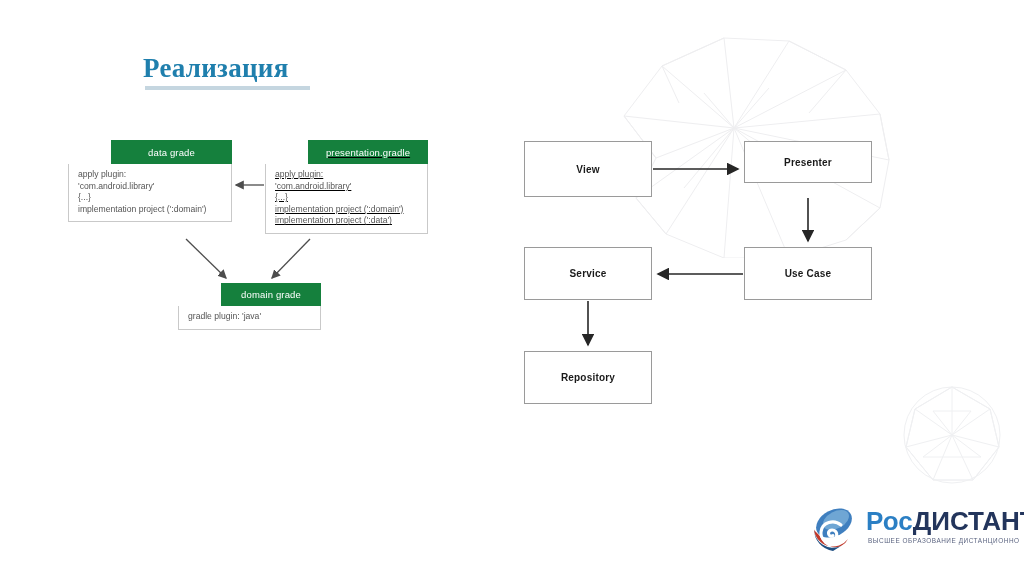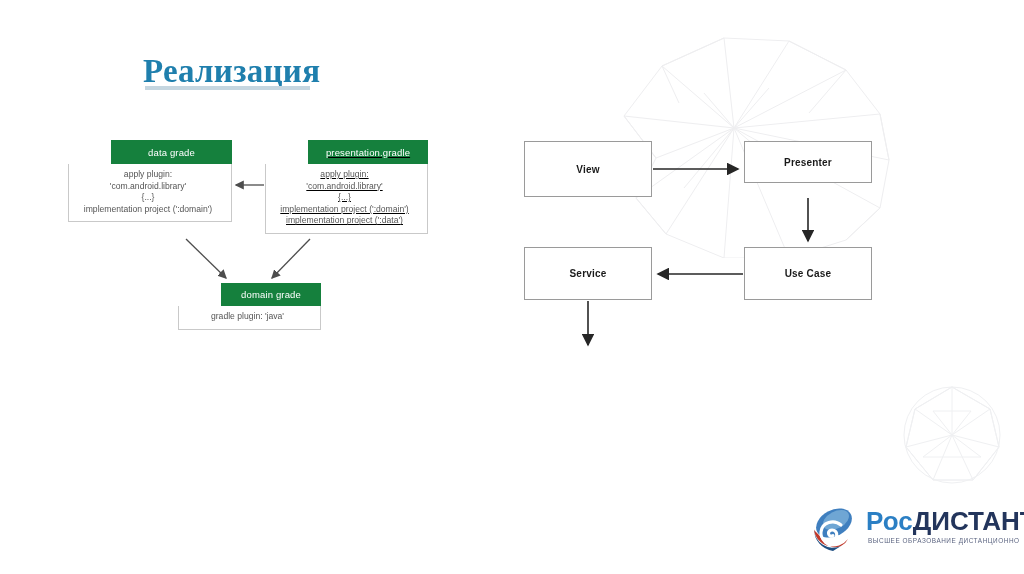--- a/index.html
+++ b/index.html
@@ -13,21 +13,21 @@
 
   
   .mesh { position: absolute; pointer-events: none; }
   #mesh-big { left: 584px; top: 8px; width: 330px; height: 250px; }
   #mesh-small { left: 893px; top: 381px; width: 118px; height: 108px; }
 
   
   #page-title {
     position: absolute; left: 143px; top: 53px;
     font-family: "Liberation Serif", serif;
-    font-weight: bold; font-size: 33px;
+    font-weight: bold; font-size: 27px;
     color: #1f7fad; letter-spacing: .3px;
     white-space: nowrap;
   }
   #title-underline {
     position: absolute; left: 145px; top: 86px;
     width: 165px; height: 4px;
     background: #c5d6e0;
   }
 
   
@@ -35,23 +35,22 @@
   .gbox-head {
     background: #15803d; color: #ffffff;
     font-size: 9.5px; text-align: center;
     letter-spacing: .15px;
     display: flex; align-items: center; justify-content: center; margin-left: 43px;
   }
   .gbox-body {
     border: 1px solid #c9c9c9; border-top: none;
     background: #fff; color: #555555;
     font-size: 8.6px; line-height: 11.6px;
-    padding: 5px 6px 6px 2px;
+    padding: 5px 6px 6px 9px;
     white-space: nowrap;
-    text-align: center;
   }
   .gbox-body div { white-space: nowrap; }
 
   #box-data      { left: 68px;  top: 140px; width: 164px; }
   #box-data .gbox-head { height: 24px; }
   #box-pres      { left: 265px; top: 140px; width: 163px; text-decoration: underline; }
   #box-pres .gbox-head { height: 24px; }
   #box-domain    { left: 178px; top: 283px; width: 143px; }
   #box-domain .gbox-head { height: 23px; }
 
@@ -199,20 +198,21 @@
 
     <line x1="243" y1="174" x2="158" y2="174" stroke="#262626" stroke-width="1.6" marker-end="url(#am)"></line>
 
     <line x1="88" y1="201" x2="88" y2="245" stroke="#262626" stroke-width="1.6" marker-end="url(#am)"></line>
   </svg>
 
   <div class="abox" id="abox-view">View</div>
   <div class="abox" id="abox-presenter">Presenter</div>
   <div class="abox" id="abox-service">Service</div>
   <div class="abox" id="abox-usecase">Use Case</div>
+  <div class="abox" id="abox-repository">Repository</div>
 
   <div id="logo">
     <svg id="logo-emblem" viewBox="0 0 50 50">
       <ellipse cx="26" cy="20" rx="19" ry="13" transform="rotate(-28 26 20)" fill="#3f7fbf"></ellipse>
       <ellipse cx="28" cy="17" rx="14" ry="8.5" transform="rotate(-28 28 17)" fill="#6fa6d4"></ellipse>
       <path d="M6 27 A19 19 0 0 0 40 36 A15 15 0 0 1 12 33 Z" fill="#c0392b"></path>
       <path d="M25 48 A22 22 0 0 1 6 26 A19 19 0 0 0 33 43 Z" fill="#1f4f82"></path>
       <path d="M33 22 C26 16 14 19 13 29 C12.2 36 19 41 25 38 C29.6 35.7 30 29 26 27.4 C23 26.2 20 28 20.6 31 C21 33 23.4 33.8 25 32.6" fill="none" stroke="#ffffff" stroke-width="3.1" stroke-linecap="round"></path>
     </svg>
     <div id="logo-word">

